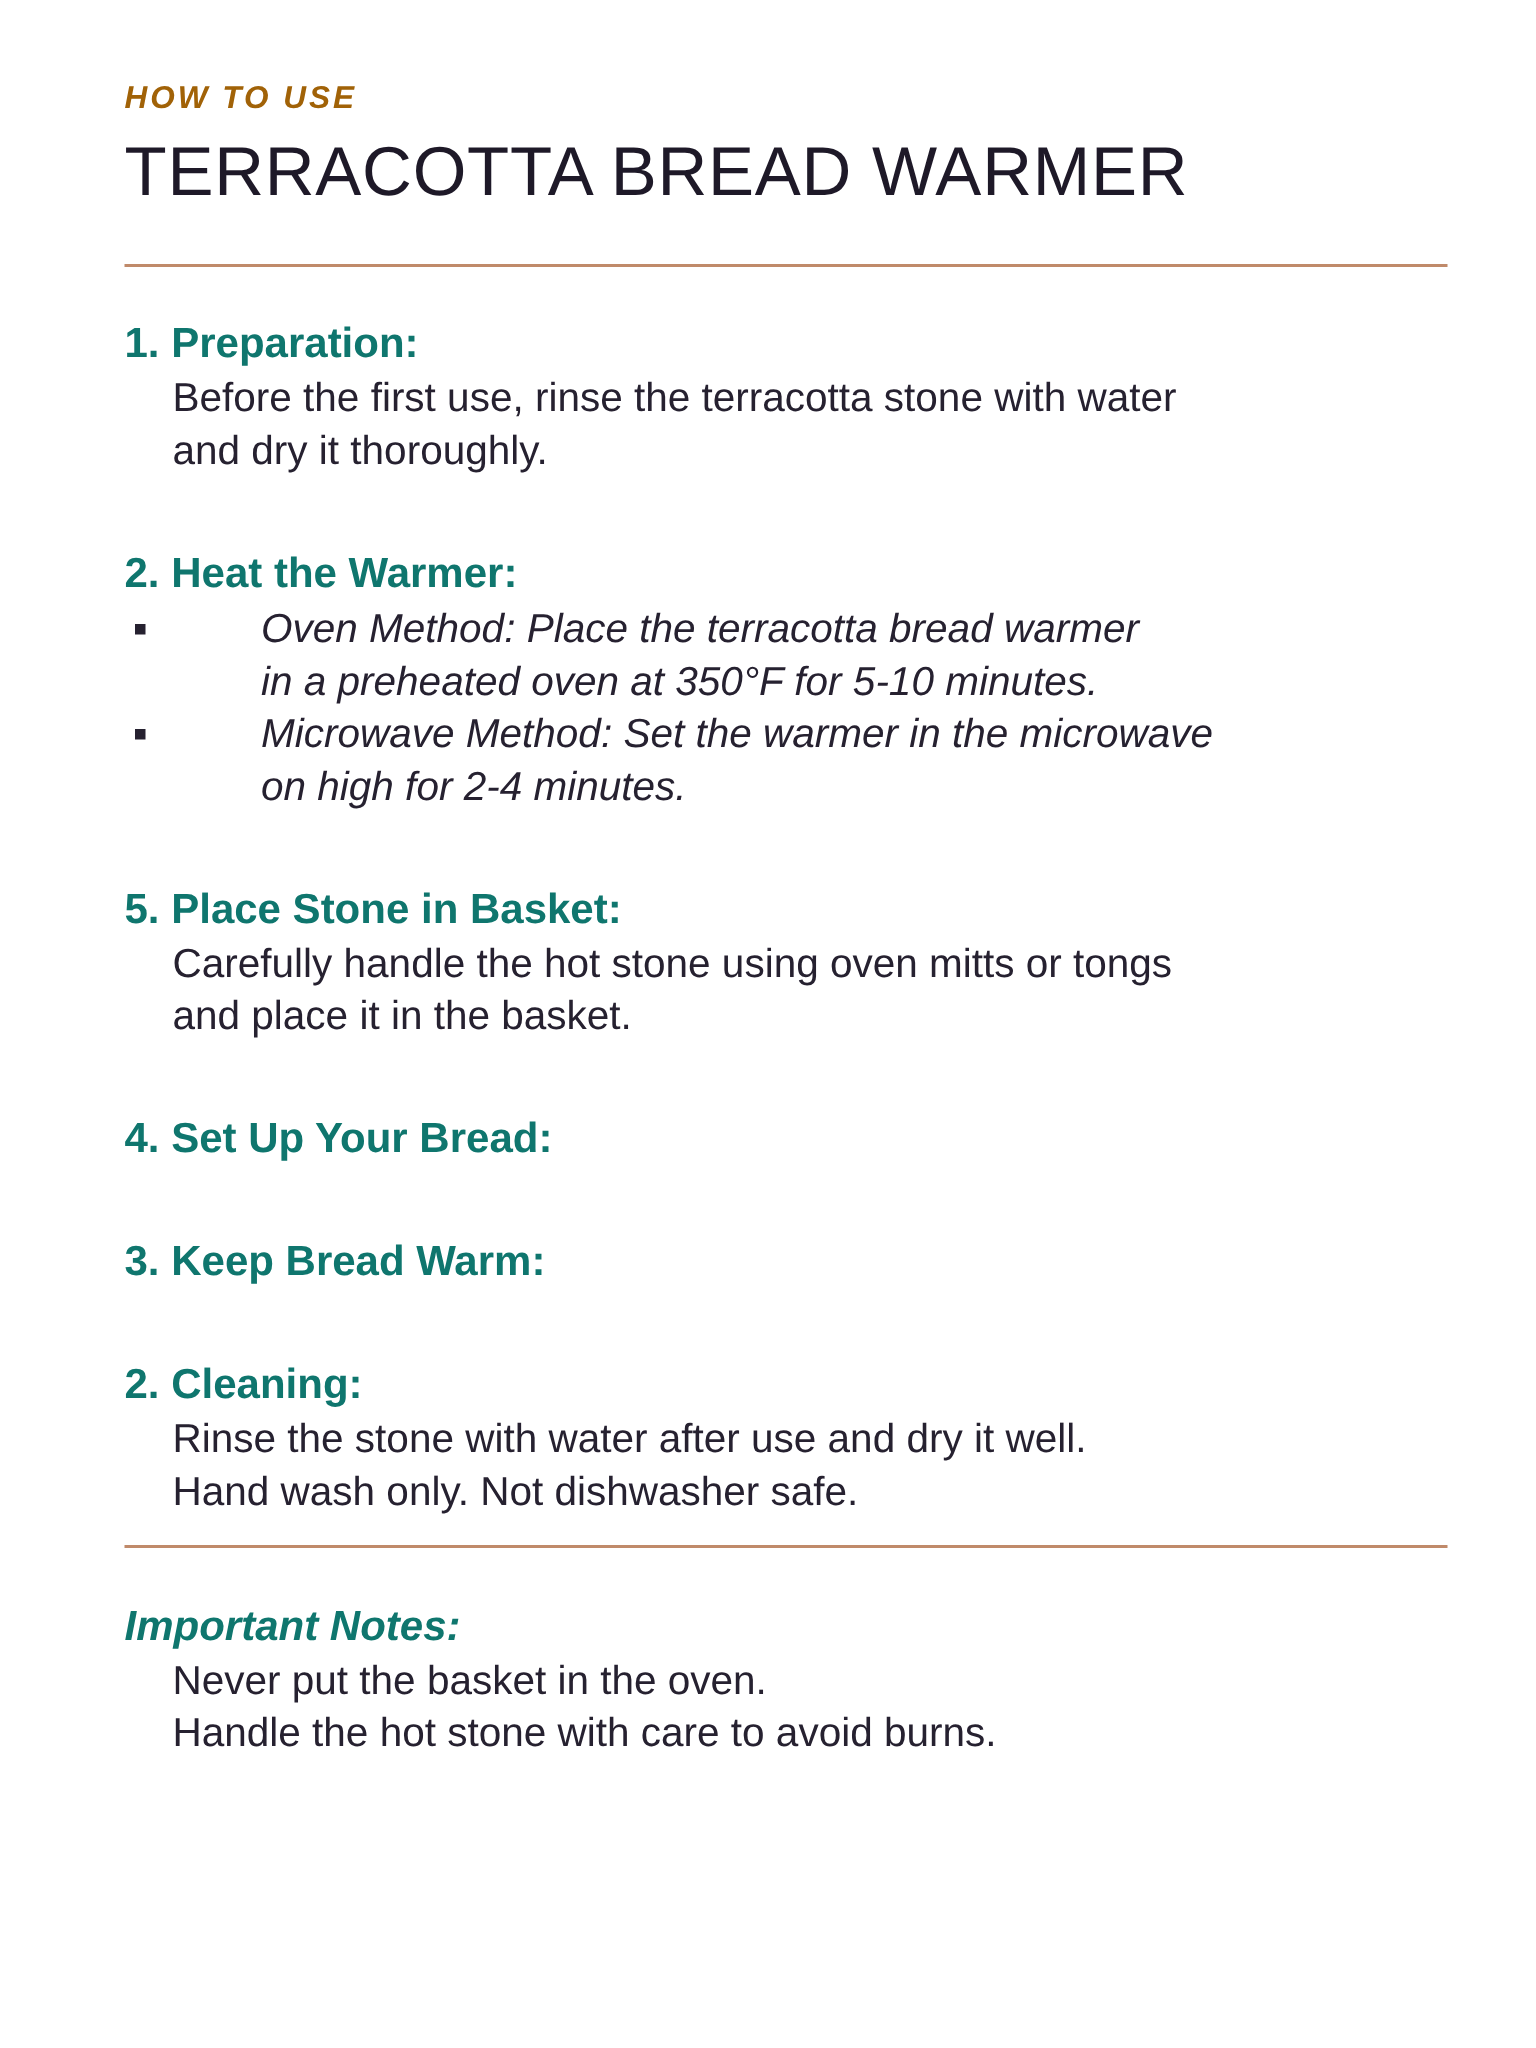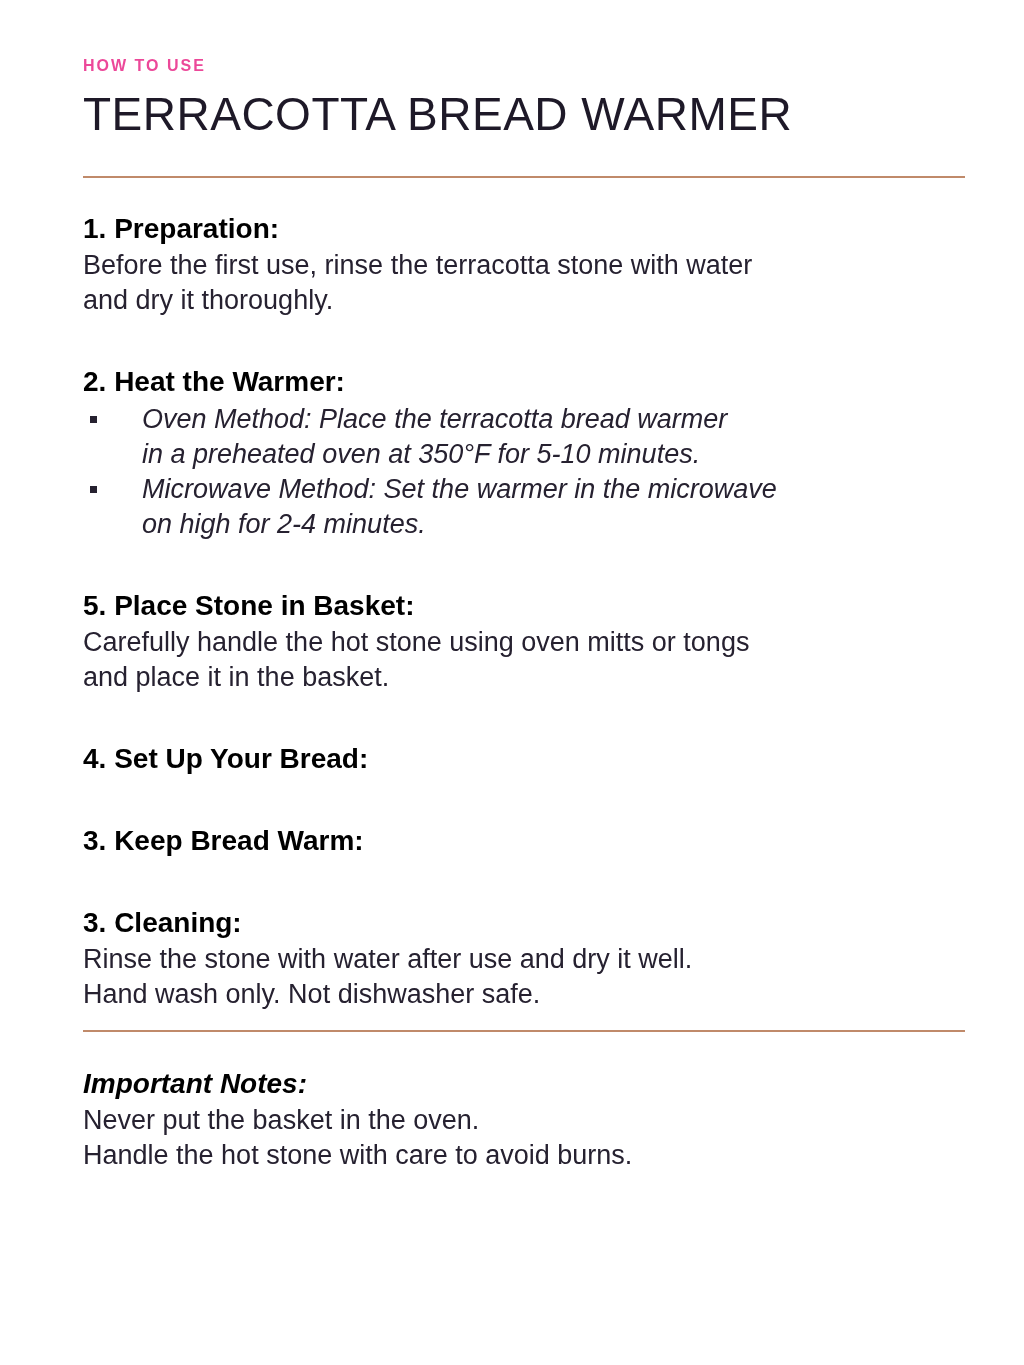--- a/index.html
+++ b/index.html
@@ -9,55 +9,57 @@
     width: 1024px;
     height: 1365px;
     margin: 0 auto;
     background: #ffffff;
     font-family: "Liberation Sans", sans-serif;
     color: #262130;
     padding: 50px 59px 0 83px;
     overflow: hidden;
   }
   .eyebrow {
-    font-size: 16px;
+    font-size: 21px;
     font-weight: 700;
     letter-spacing: 2px;
     line-height: 32px;
-    color: #ec4899;
+    color: #a16207;
+    font-style: italic;
   }
   .title {
     font-size: 46px;
     font-weight: 400;
     letter-spacing: 0.5px;
     line-height: 52px;
     margin-top: 6px;
     color: #1e1928;
     white-space: nowrap;
   }
   .divider {
     border: none;
     border-top: 2px solid #c08a6a;
     margin: 36px 0 0 0;
   }
   .divider.bottom { margin-top: 18px; }
   .section h2, .notes h2 {
     font-size: 28px;
     line-height: 36px;
     font-weight: 700;
-    color: #000000;
+    color: #0f766e;
     margin: 46px 0 1px 0;
   }
   .sections .section:first-child h2 { margin-top: 33px; }
   .notes h2 { margin-top: 34px; font-style: italic; }
   .body-text {
     font-size: 27px;
     line-height: 35px;
     color: #262130;
     white-space: pre-line;
+    margin-left: 32px;
   }
   .bullet-list { margin-top: 2px; font-style: italic; }
   .bullet-item { display: flex; align-items: flex-start; }
   .bullet-marker {
     flex: 0 0 auto;
     width: 7px;
     height: 7px;
     background: #262130;
     margin: 14px 45px 0 7px;
   }
@@ -106,21 +108,21 @@
 
     <div class="section">
       <h2>4. Set Up Your Bread:</h2>
     </div>
 
     <div class="section">
       <h2>3. Keep Bread Warm:</h2>
     </div>
 
     <div class="section">
-      <h2>3. Cleaning:</h2>
+      <h2>2. Cleaning:</h2>
       <p class="body-text">Rinse the stone with water after use and dry it well.
 Hand wash only. Not dishwasher safe.</p>
     </div>
 
   </div>
 
   <hr class="divider bottom">
 
   <div class="notes">
     <h2>Important Notes:</h2>

